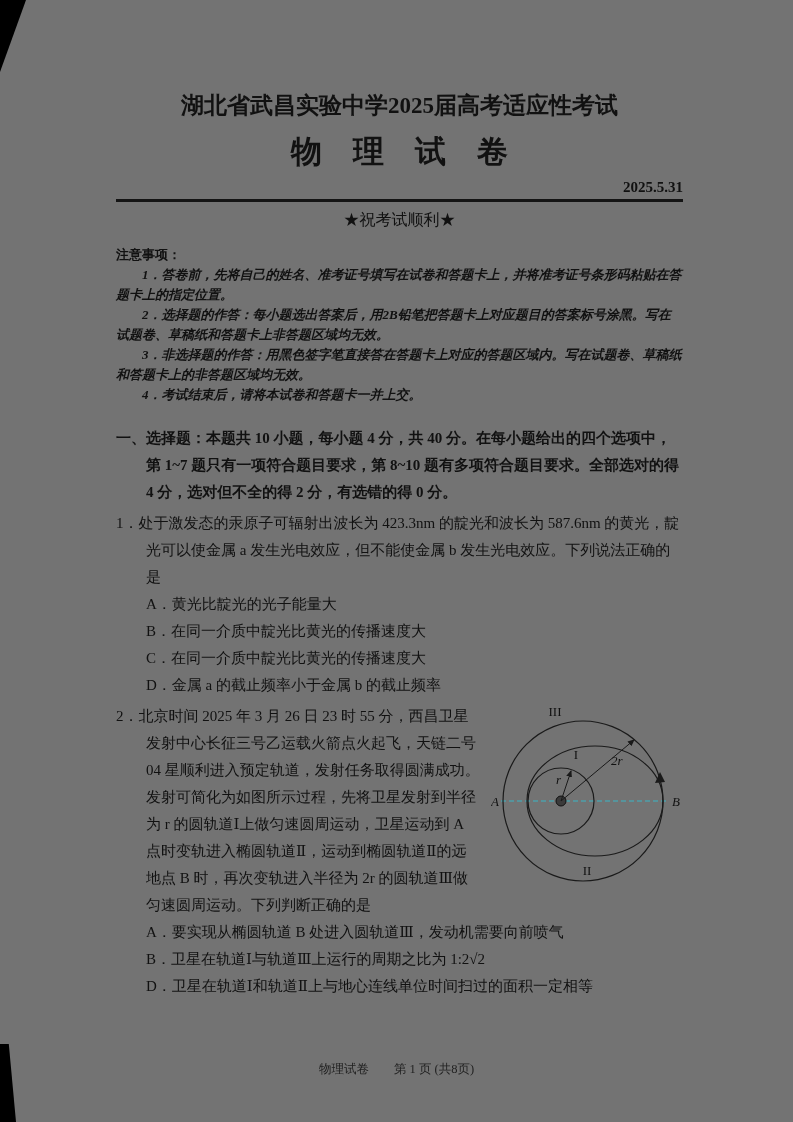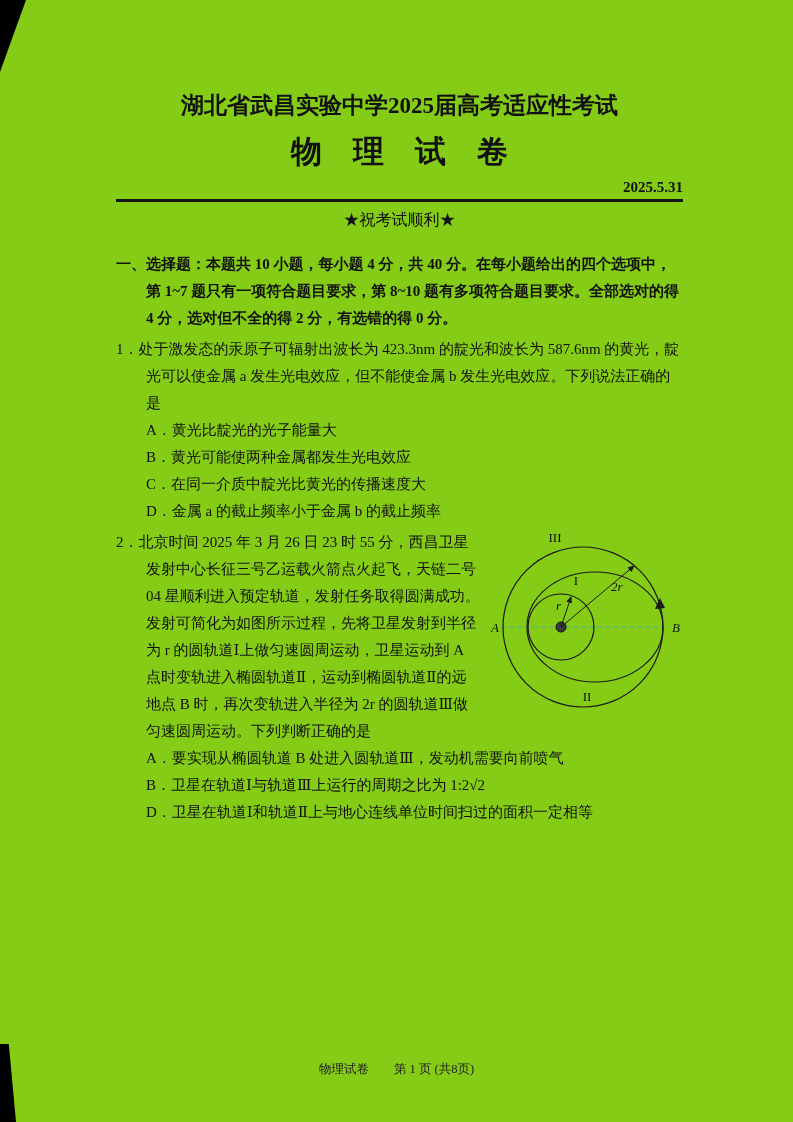--- a/index.html
+++ b/index.html
@@ -1,21 +1,21 @@
 <!DOCTYPE html>
 <html><head>
 <meta charset="utf-8">
 <title>物理试卷</title>
 <style>
   html,body{margin:0;padding:0;background:#ffffff;}
   .page{
     position:relative;
     width:793px;height:1122px;
     margin:0 auto;
-    background:#84cc16;
+    background:#737373;
     color:#111;
     font-family:"Liberation Serif","DejaVu Serif",serif;
     box-sizing:border-box;
     padding:90px 110px 0 116px;
     overflow:hidden;
   }
   .scan-top-left{
     position:absolute;left:0;top:0;width:26px;height:72px;background:#000;
     clip-path:polygon(0 0,100% 0,0 100%);
   }
@@ -56,27 +56,34 @@
   <div class="scan-top-left"></div>
   <div class="scan-bottom-left"></div>
 
   <h1 class="exam-title">湖北省武昌实验中学2025届高考适应性考试</h1>
   <h2 class="paper-title">物　理　试　卷</h2>
   <div class="exam-date">2025.5.31</div>
   <div class="header-rule"></div>
 
   <p class="wish">★祝考试顺利★</p>
 
+  <div class="notice">
+    <p class="notice-heading">注意事项：</p>
+    <p class="notice-item">1．答卷前，先将自己的姓名、准考证号填写在试卷和答题卡上，并将准考证号条形码粘贴在答题卡上的指定位置。</p>
+    <p class="notice-item">2．选择题的作答：每小题选出答案后，用2B铅笔把答题卡上对应题目的答案标号涂黑。写在试题卷、草稿纸和答题卡上非答题区域均无效。</p>
+    <p class="notice-item">3．非选择题的作答：用黑色签字笔直接答在答题卡上对应的答题区域内。写在试题卷、草稿纸和答题卡上的非答题区域均无效。</p>
+    <p class="notice-item">4．考试结束后，请将本试卷和答题卡一并上交。</p>
+  </div>
 
   <p class="section-heading">一、选择题：本题共 10 小题，每小题 4 分，共 40 分。在每小题给出的四个选项中，第 1~7 题只有一项符合题目要求，第 8~10 题有多项符合题目要求。全部选对的得 4 分，选对但不全的得 2 分，有选错的得 0 分。</p>
 
   <div class="question">
     <p class="stem">1．处于激发态的汞原子可辐射出波长为 423.3nm 的靛光和波长为 587.6nm 的黄光，靛光可以使金属 a 发生光电效应，但不能使金属 b 发生光电效应。下列说法正确的是</p>
     <p class="option">A．黄光比靛光的光子能量大</p>
-    <p class="option">B．黄光可能使两种金属都发生光电效应</p>
+    <p class="option">B．在同一介质中靛光比黄光的传播速度大</p>
     <p class="option">C．在同一介质中靛光比黄光的传播速度大</p>
     <p class="option">D．金属 a 的截止频率小于金属 b 的截止频率</p>
   </div>
 
   <div class="question">
     <figure class="orbit-figure">
       <svg width="192" height="200" viewBox="0 0 192 200">
         <defs>
           <marker id="arr" markerWidth="9" markerHeight="8" refX="6" refY="3" orient="auto">
             <path d="M0,0 L7,3 L0,6 z" fill="#1a1a1a"></path>

